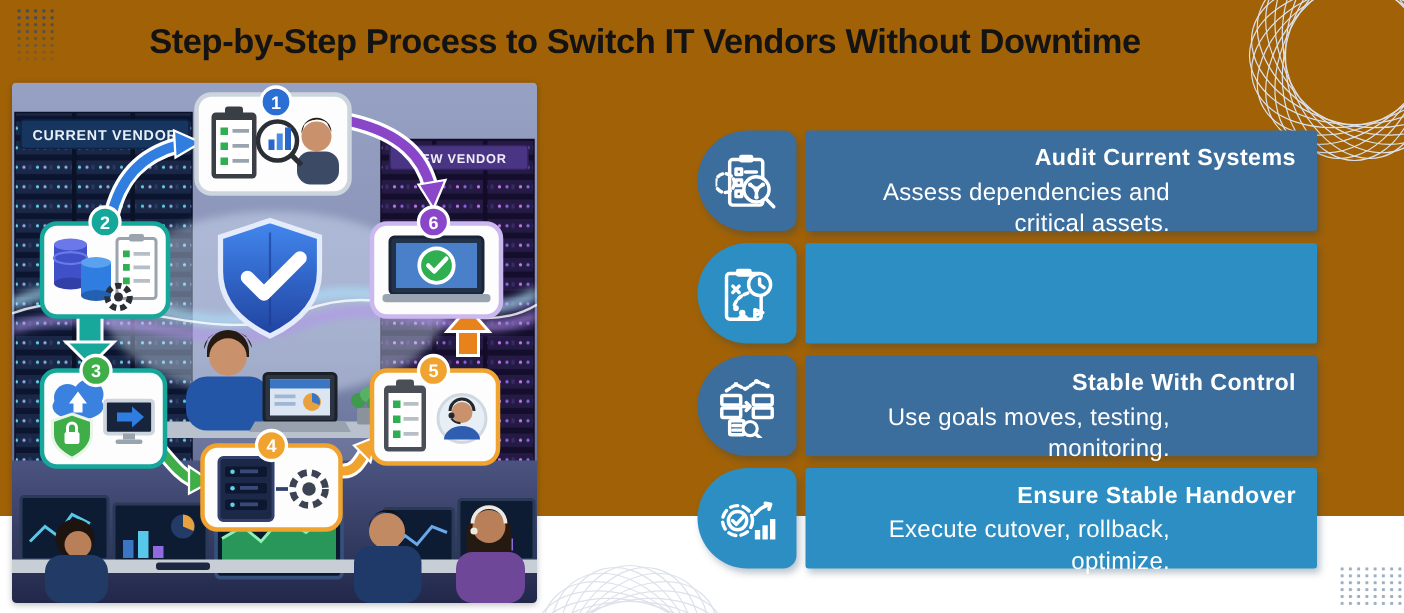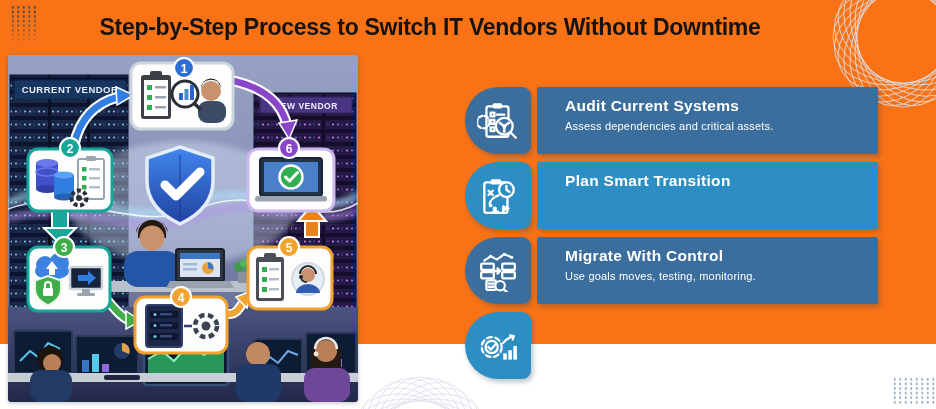--- a/index.html
+++ b/index.html
@@ -1,18 +1,18 @@
 <!DOCTYPE html>
 <html><head>
 <meta charset="utf-8">
 <style>
   * { margin:0; padding:0; box-sizing:border-box; }
   html,body { width:936px; height:409px; background:#ffffff; overflow:hidden;
               font-family:"Liberation Sans", sans-serif; }
-  .stage { position:relative; width:936px; height:344px; background:#f97316; }
+  .stage { position:relative; width:936px; height:344px; background:#a16207; }
 
   
   .dots { position:absolute; background-image:radial-gradient(circle, #464c55 1px, transparent 1.3px);
           background-size:5.5px 4.6px; }
   .dots-tl { left:10px; top:5px; width:27px; height:38px;
              -webkit-mask-image:linear-gradient(#000 20%, rgba(0,0,0,.15));
              mask-image:linear-gradient(#000 20%, rgba(0,0,0,.15)); }
   .dots-br { left:892px; top:377px; width:44px; height:28px;
              background-image:radial-gradient(circle, #9db0c2 1px, transparent 1.3px); }
 
@@ -32,23 +32,23 @@
   .step-row { display:flex; align-items:stretch; height:67px; margin-bottom:8px; }
   .row-dark { --row-bg:#3b6e9d; }
   .row-light { --row-bg:#2d8ec3; }
   .step-icon { width:66px; flex:0 0 66px; background:var(--row-bg);
                border-radius:34px 9px 9px 34px;
                display:flex; align-items:center; justify-content:center;
                box-shadow:2px 3px 5px rgba(30,60,90,.30); }
   .step-icon svg { width:42px; height:42px; }
   .step-bar { flex:1; margin-left:6px; background:var(--row-bg); border-radius:2px;
               color:#fff; padding:10px 14px 0 28px;
-              box-shadow:2px 3px 5px rgba(30,60,90,.30); }
+              box-shadow:2px 3px 5px rgba(30,60,90,.30);text-align:right; }
   .step-title { font-size:15.5px; font-weight:bold; letter-spacing:.3px; }
-  .step-desc { font-size:11px; line-height:1.3; margin-top:4px; max-width:215px;
+  .step-desc { font-size:16px; line-height:1.3; margin-top:4px; max-width:215px;
                letter-spacing:.2px; }
 
   .ic { stroke:#fff; fill:none; stroke-width:2.2; stroke-linecap:round; stroke-linejoin:round; }
   .icf { fill:#fff; stroke:none; }
   .icbg { fill:var(--row-bg); }
 </style>
 </head>
 <body>
 
 <div class="stage">
@@ -421,21 +421,20 @@
           <path d="M12,27 C14,22 18,20 22,19" class="ic" stroke-width="1.6" stroke-dasharray="2.6 2"></path>
           <circle cx="13" cy="29" r="1.8" class="icf"></circle>
           <circle cx="17" cy="32" r="2" class="icf"></circle>
             <path d="M14,36 a3.5,3 0 0 1 7,0 z" class="icf"></path>
           <path d="M25,30 v6 M25,30 l5,1.8 l-5,1.8" class="ic" stroke-width="1.8"></path>
           <circle cx="28" cy="14" r="7" class="icbg" stroke="#fff" stroke-width="2.2"></circle>
           <path d="M28,10.5 V14 l2.8,2" class="ic" stroke-width="1.8"></path>
         </svg>
       </div>
       <div class="step-bar">
-        <div class="step-title">Plan Smart Transition</div>
       </div>
     </div>
 
     <div class="step-row row-dark">
       <div class="step-icon">
         <svg viewBox="0 0 40 40">
           <polyline points="7,10 13,6 19,9 26,4 33,7" class="ic" stroke-width="1.6" stroke-dasharray="2.4 2"></polyline>
           <circle cx="13" cy="6" r="1.5" class="icf"></circle>
             <circle cx="26" cy="4" r="1.5" class="icf"></circle>
             <circle cx="33" cy="7" r="1.5" class="icf"></circle>
@@ -445,33 +444,37 @@
           <rect x="24" y="21" width="12" height="6" rx="1" class="ic" stroke-width="1.8"></rect>
           <path d="M17,20 h5 M22,20 l-2.5,-2.5 M22,20 l-2.5,2.5" class="ic" stroke-width="2"></path>
           <rect x="9" y="29" width="9" height="9" rx="1" class="ic" stroke-width="1.6"></rect>
           <line x1="11" y1="32" x2="16" y2="32" class="ic" stroke-width="1.2"></line>
             <line x1="11" y1="35" x2="16" y2="35" class="ic" stroke-width="1.2"></line>
           <circle cx="22" cy="34" r="4.5" class="icbg" stroke="#fff" stroke-width="2"></circle>
           <line x1="25.5" y1="37.5" x2="28.5" y2="40" class="ic" stroke-width="2.2"></line>
         </svg>
       </div>
       <div class="step-bar">
-        <div class="step-title">Migrate With Control</div>
+        <div class="step-title">Stable With Control</div>
         <div class="step-desc">Use goals moves, testing, monitoring.</div>
       </div>
     </div>
 
     <div class="step-row row-light">
       <div class="step-icon">
         <svg viewBox="0 0 40 40">
           <circle cx="14" cy="21" r="9.5" class="ic" stroke-width="3.4" stroke-dasharray="4.6 3.4"></circle>
           <circle cx="14" cy="21" r="5.8" class="ic" stroke-width="2"></circle>
           <path d="M10.8,21 l2.4,2.4 l4.6,-5" class="ic" stroke-width="2"></path>
           <rect x="25" y="27" width="3.4" height="6" class="icf"></rect>
           <rect x="29.8" y="24" width="3.4" height="9" class="icf"></rect>
           <rect x="34.6" y="20" width="3.4" height="13" class="icf"></rect>
           <path d="M25,17 C28,13 31,11.6 35,10.6 M35,10.6 l-3.4,-0.6 M35,10.6 l-1,3.2" class="ic" stroke-width="1.8"></path>
         </svg>
       </div>
+      <div class="step-bar">
+        <div class="step-title">Ensure Stable Handover</div>
+        <div class="step-desc">Execute cutover, rollback, optimize.</div>
+      </div>
     </div>
 
   </div>
 </div>
 
 </body></html>

